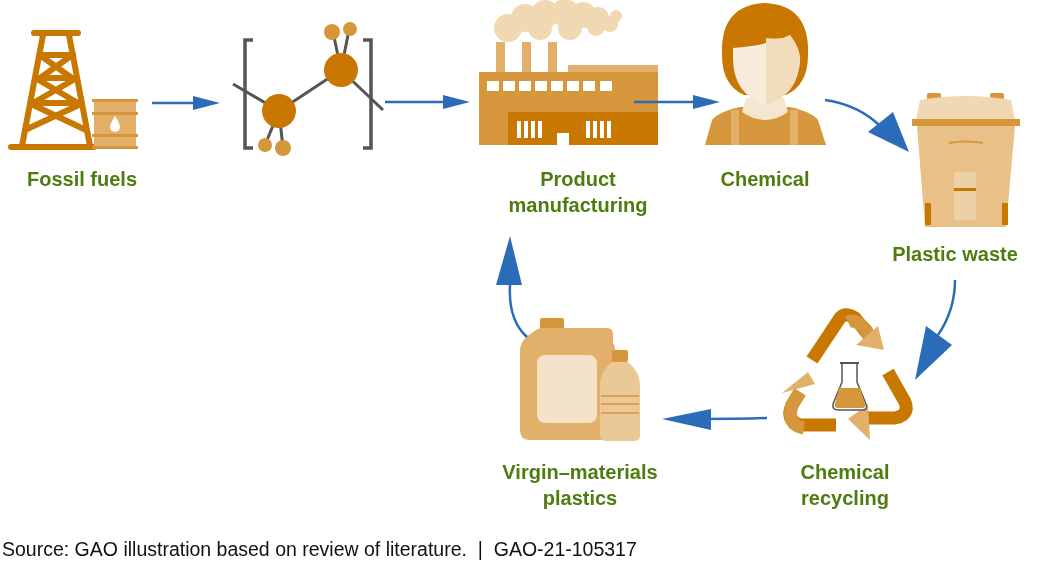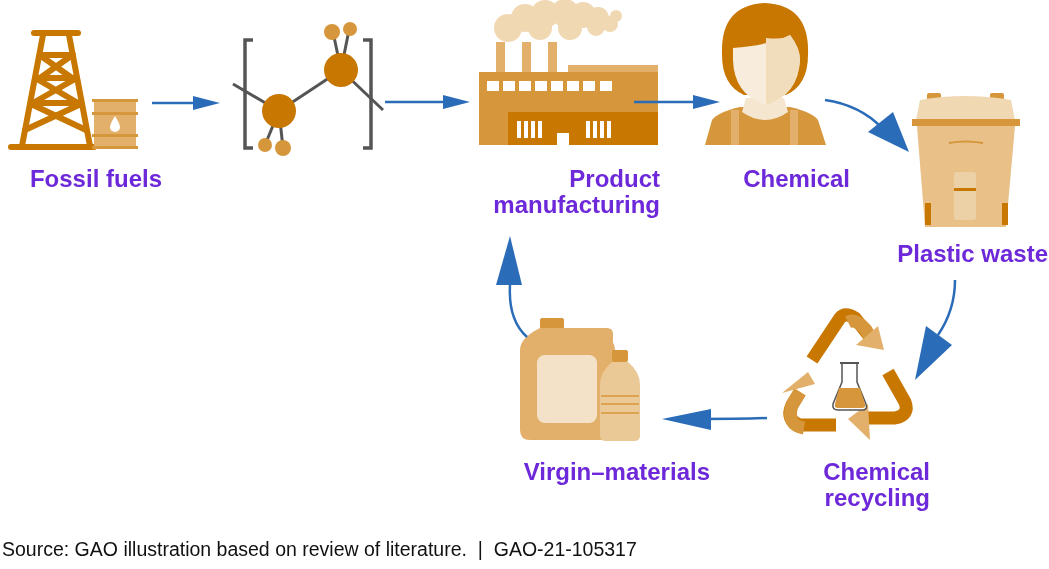--- a/index.html
+++ b/index.html
@@ -1,17 +1,17 @@
 <!DOCTYPE html>
 <html><head>
 <meta charset="utf-8">
 <style>
   html,body{margin:0;padding:0;background:#fff;}
   body{width:1049px;height:569px;position:relative;overflow:hidden;font-family:"Liberation Sans",sans-serif;}
-  .lbl{position:absolute;text-align:right;font-weight:bold;font-size:24px;line-height:26px;color:#6d28d9;white-space:nowrap;}
+  .lbl{position:absolute;text-align:center;font-weight:bold;font-size:20px;line-height:26px;color:#4d7c0f;white-space:nowrap;}
   .src{position:absolute;left:2px;top:538px;font-size:19.5px;color:#111;white-space:nowrap;text-align:right;}
   svg.stage{position:absolute;left:0;top:0;}
 </style>
 </head>
 <body>
 
 <svg class="stage" width="1049" height="569" viewBox="0 0 1049 569">
   <defs>
     <marker id="ah" markerWidth="10" markerHeight="10" refX="8" refY="5" orient="auto" markerUnits="userSpaceOnUse">
     </marker>
@@ -183,31 +183,32 @@
       <polygon points="496,285 510,236 522,285" stroke="none"></polygon>
     </g>
   </g>
 </svg>
 
 <div class="lbl" style="left:2px;top:166px;width:160px;">
   <div>Fossil fuels</div>
 </div>
 <div class="lbl" style="left:198px;top:166px;width:220px;">
 </div>
-<div class="lbl" style="left:460px;top:166px;width:200px;">
+<div class="lbl" style="left:478px;top:166px;width:200px;">
   <div>Product</div>
   <div>manufacturing</div>
 </div>
 <div class="lbl" style="left:680px;top:166px;width:170px;">
   <div>Chemical</div>
 </div>
 <div class="lbl" style="left:862px;top:241px;width:186px;">
   <div>Plastic waste</div>
 </div>
 <div class="lbl" style="left:760px;top:459px;width:170px;">
   <div>Chemical</div>
   <div>recycling</div>
 </div>
 <div class="lbl" style="left:450px;top:459px;width:260px;">
   <div>Virgin–materials</div>
+  <div>plastics</div>
 </div>
 
 <div class="src" style="white-space:pre;">Source: GAO illustration based on review of literature.  |  GAO-21-105317</div>
 
 </body></html>

